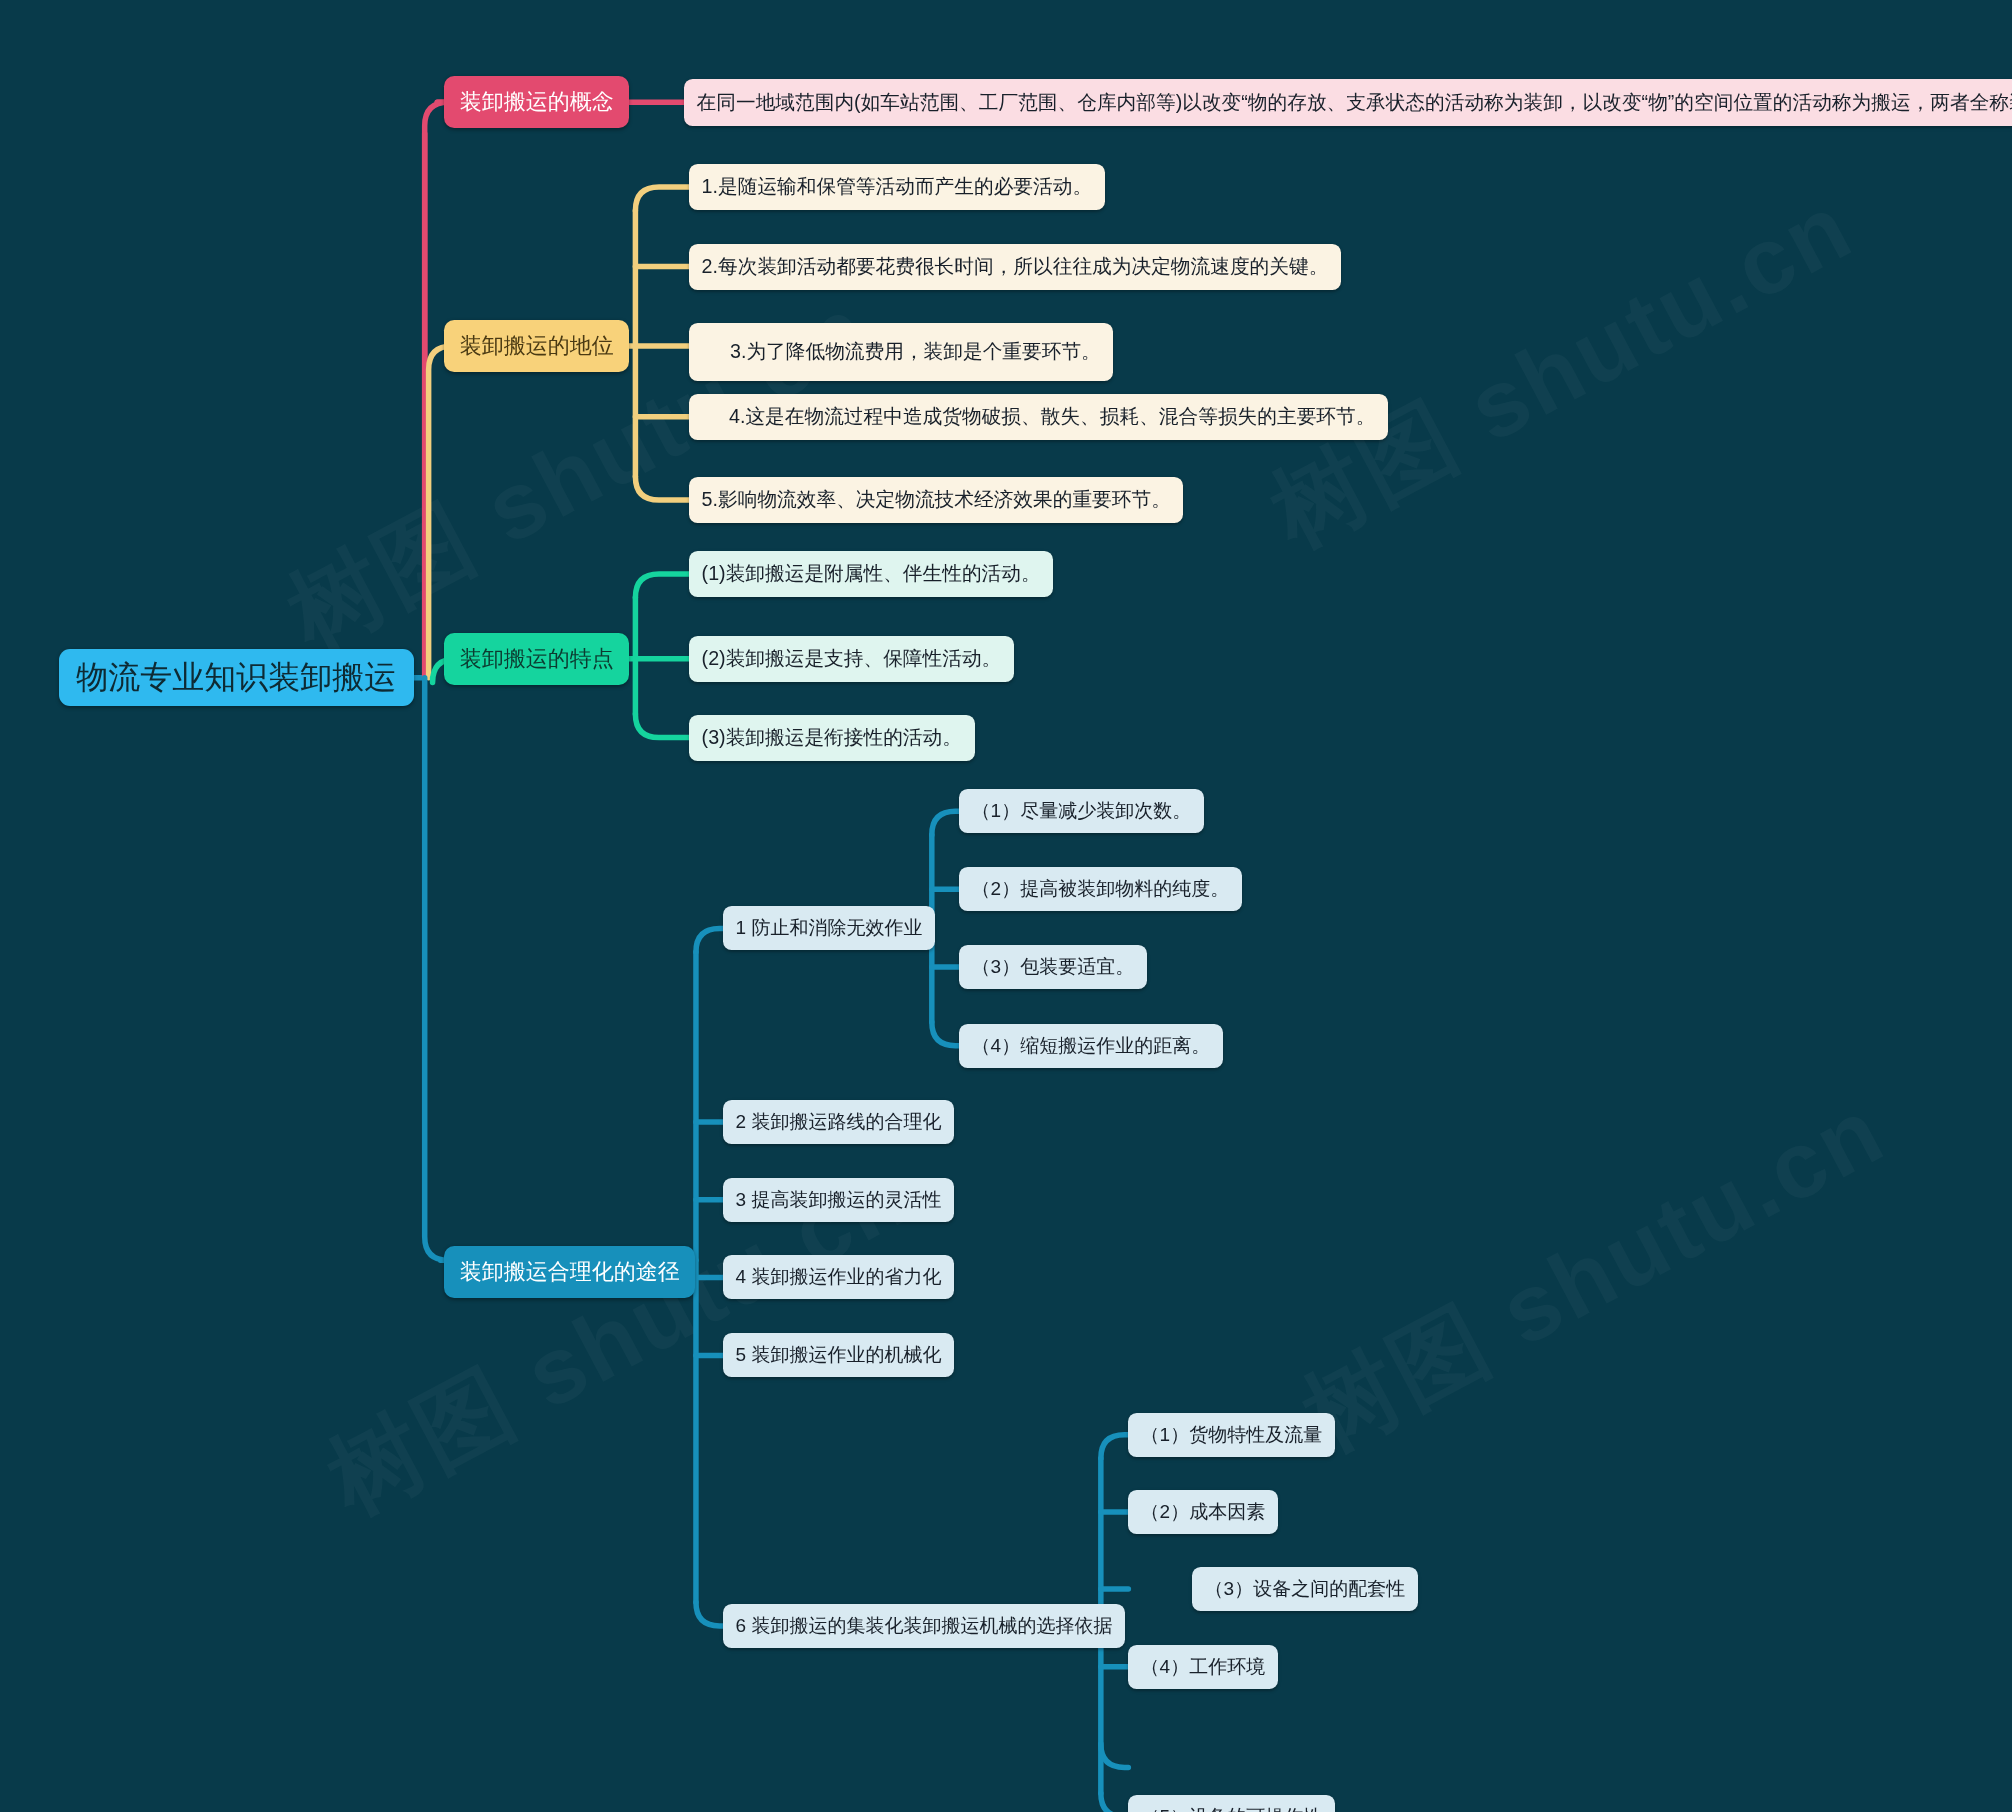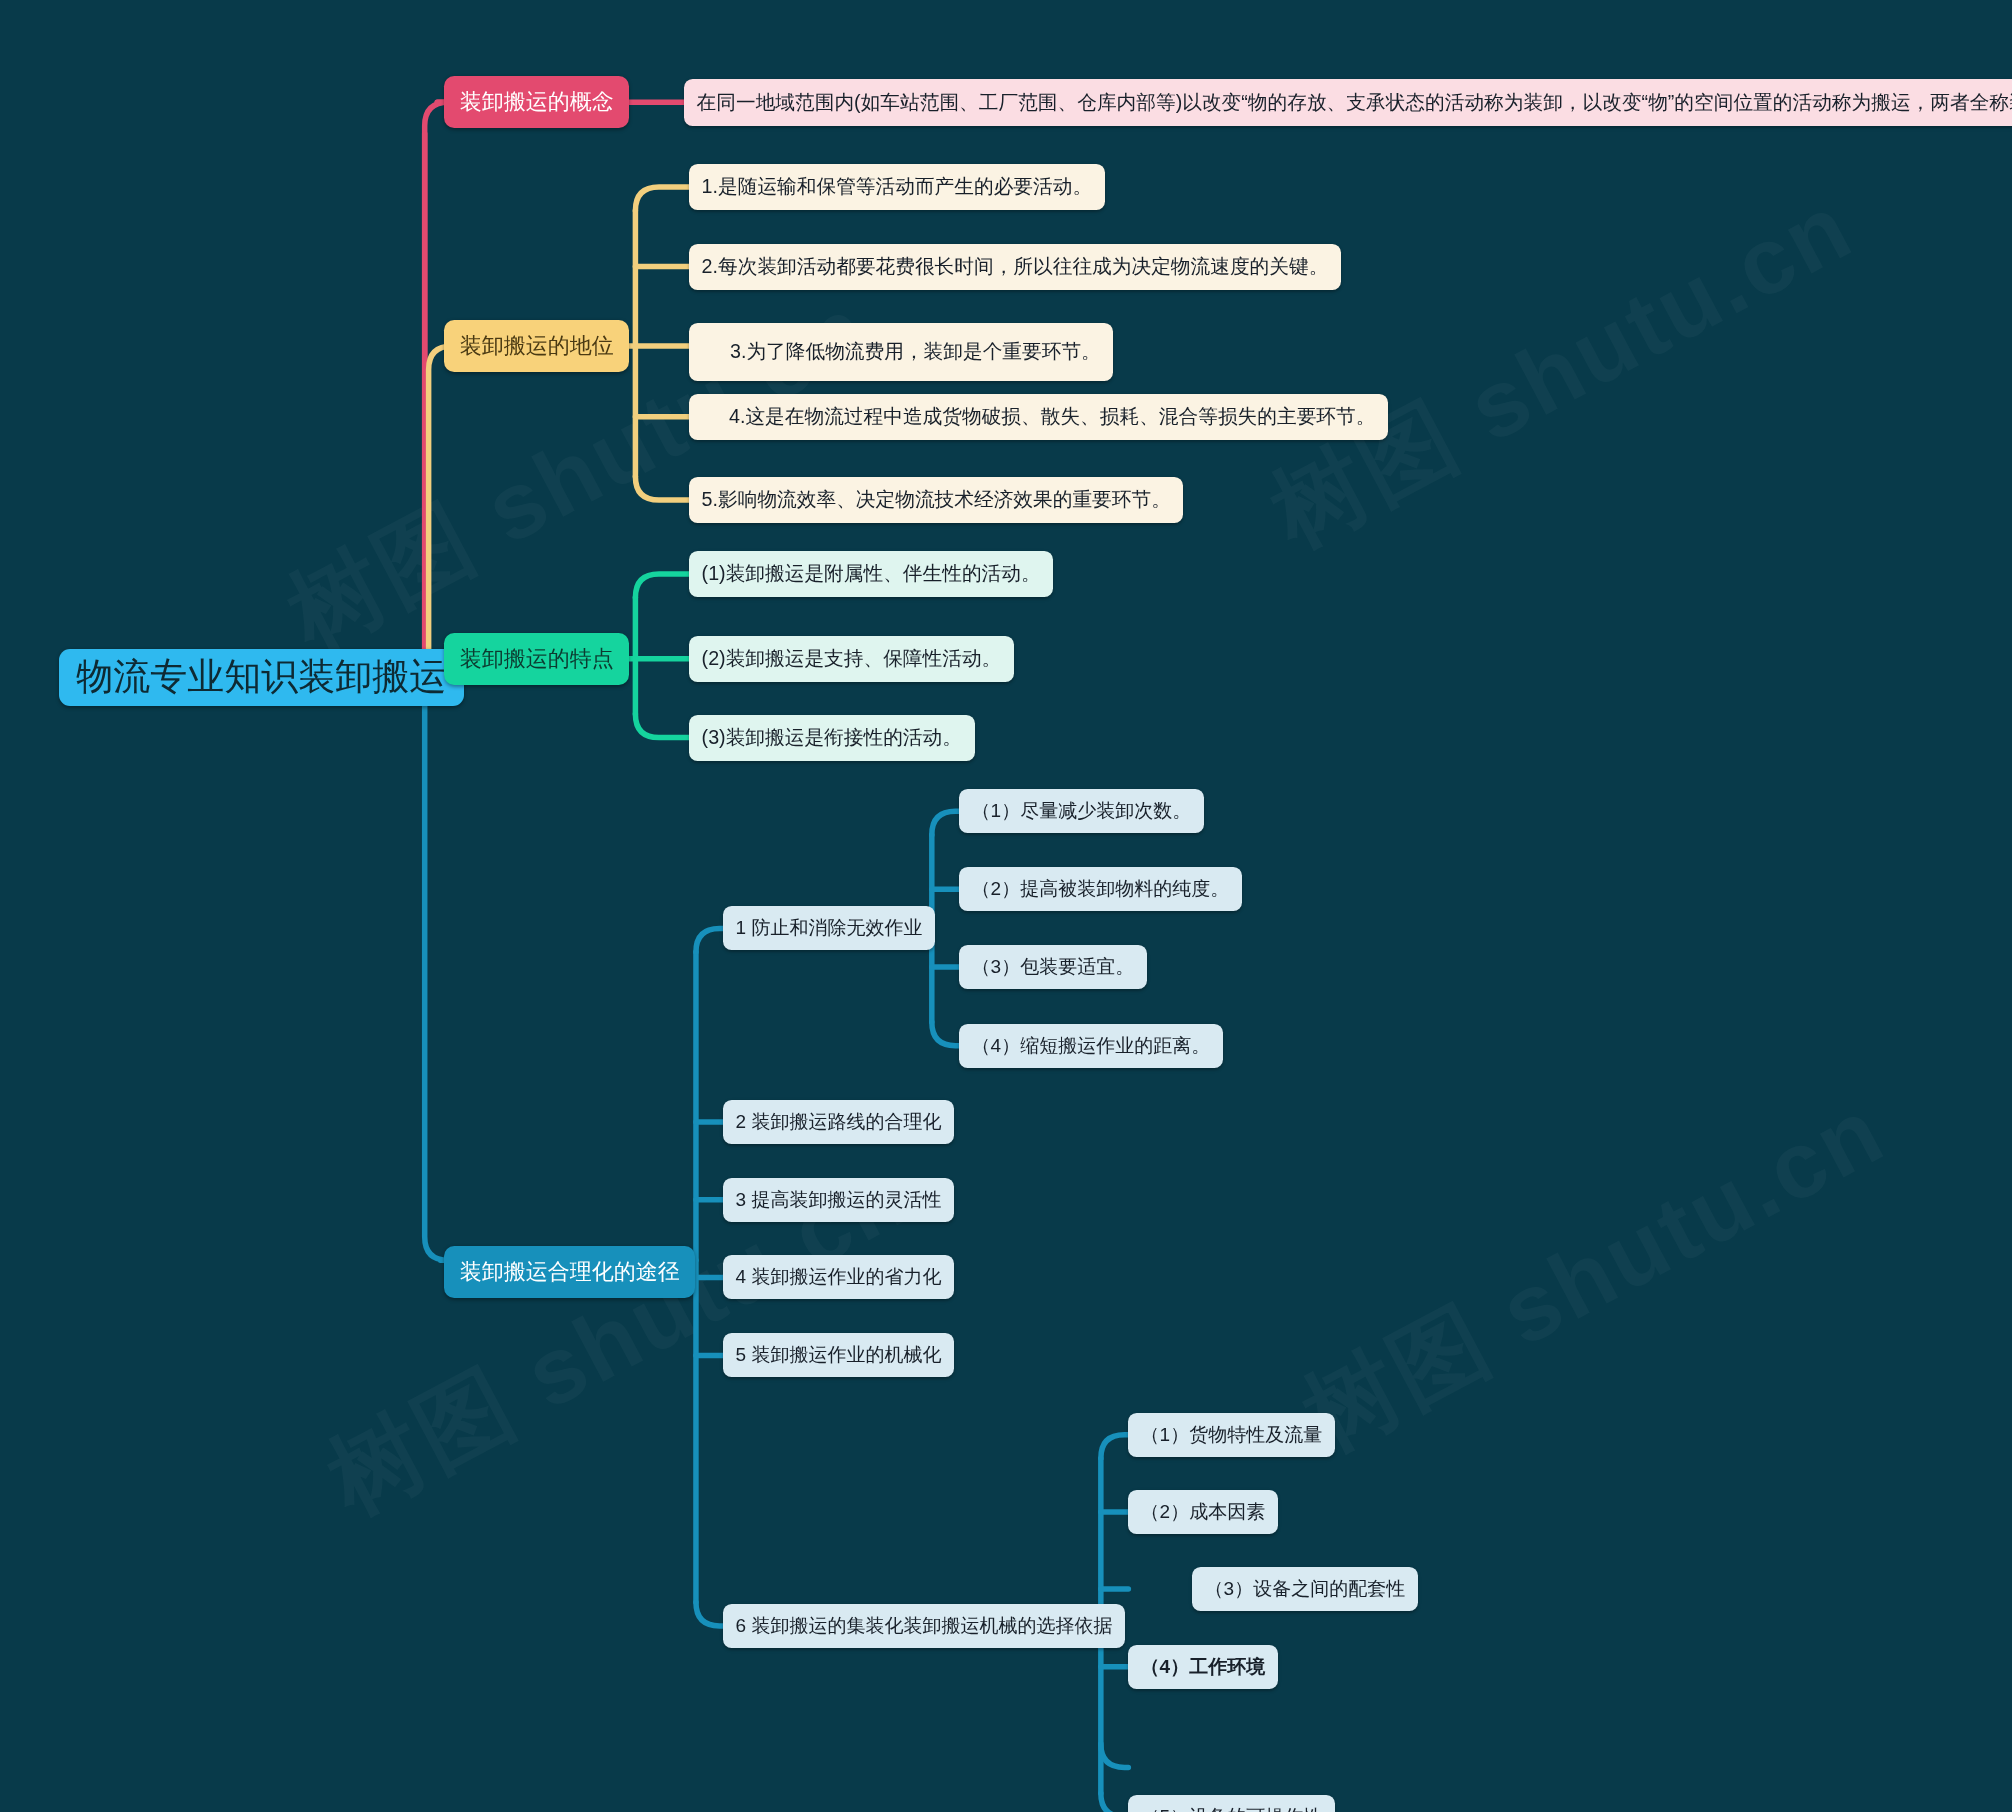--- a/index.html
+++ b/index.html
@@ -44,21 +44,21 @@
     align-items: center;
     white-space: nowrap;
     border-radius: 9.4px;
     line-height: 1.2;
   }
 
   
   .n-root {
     background: #2fb9ef;
     color: #0e2a33;
-    font-size: 37px;
+    font-size: 32px;
     padding: 0 17.3px;
     border-radius: 11px;
     box-shadow: 0 1.6px 3.9px rgba(0,0,0,0.35);
   }
 
   
   .n-l1 {
     font-size: 22px;
     padding: 0 15.7px;
     border-radius: 10.2px;
@@ -231,21 +231,21 @@
   </div>
   <div class="node n-leaf leaf-ice sm" style="left:1128px; top:1413px; height:44px;">
     <span>（1）货物特性及流量</span>
   </div>
   <div class="node n-leaf leaf-ice sm" style="left:1128px; top:1490px; height:44px;">
     <span>（2）成本因素</span>
   </div>
   <div class="node n-leaf leaf-ice sm" style="left:1192px; top:1567px; height:44px;">
     <span>（3）设备之间的配套性</span>
   </div>
-  <div class="node n-leaf leaf-ice sm" style="left:1128px; top:1645px; height:44px;font-weight:bold;">
+  <div class="node n-leaf leaf-ice sm" style="left:1128px; top:1645px; height:44px;">
     <span>（4）工作环境</span>
   </div>
   <div class="node n-leaf leaf-ice sm" style="left:1128px; top:1795px; height:44px;">
     <span>（5）设备的可操作性</span>
   </div>
 
 </div>
 
 
 </body></html>

